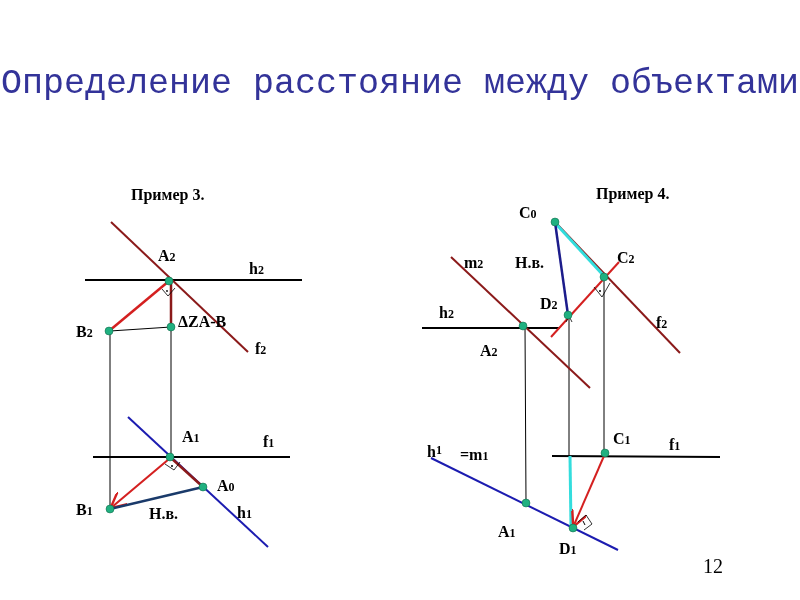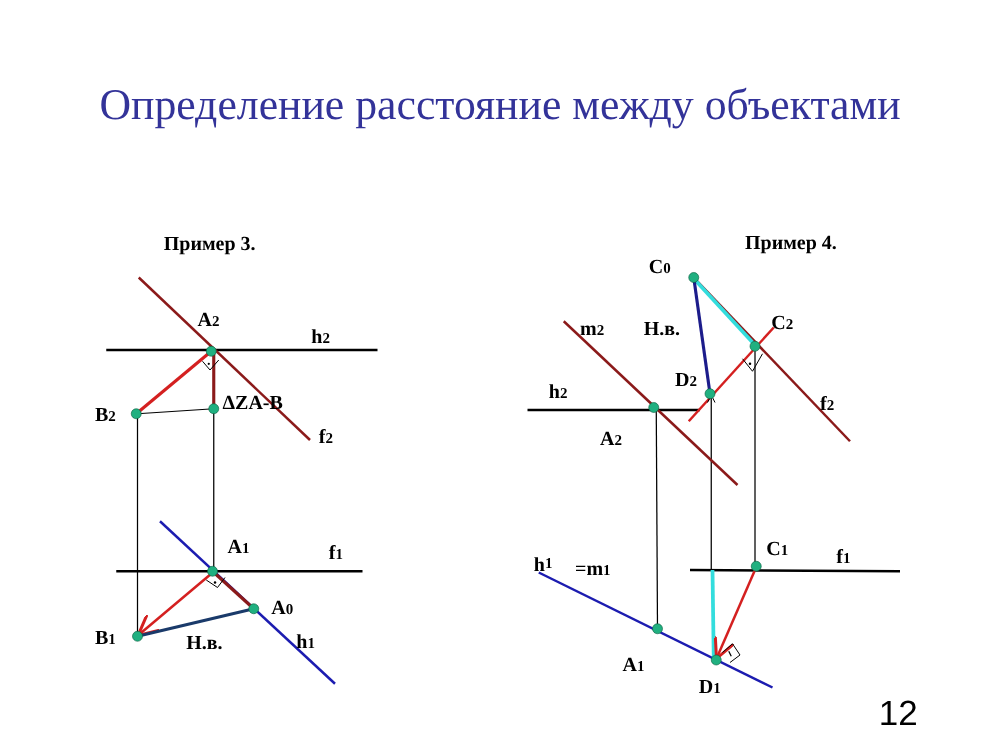--- a/index.html
+++ b/index.html
@@ -14,21 +14,21 @@
       overflow: hidden;
       font-family: "Liberation Serif", serif;
     }
     .slide-title {
       position: absolute;
       left: 0;
       top: 62px;
       width: 800px;
       text-align: center;
       color: #333399;
-      font-family: Liberation Serif, serif;
+      font-family: Liberation Mono, monospace;
       font-size: 35px;
       line-height: 44px;
       margin: 0;
       font-weight: normal;
     }
     .slide-title span { display: block; }
     svg.diagram {
       position: absolute;
       left: 0;
       top: 0;
@@ -40,22 +40,22 @@
       font-weight: bold;
       fill: #000000;
     }
     .lbl { font-size: 16px; }
     .sub { font-size: 12px; }
     .example-heading { font-size: 16px; }
     .page-number {
       position: absolute;
       left: 703px;
       top: 555px;
-      font-family: Liberation Sans, sans-serif;
-      font-size: 28px;
+      font-family: Liberation Serif, serif;
+      font-size: 20px;
       color: #000000;
     }
   </style>
 </head>
 <body>
 
 <h1 class="slide-title">
   <span>Определение расстояние между объектами</span>
 </h1>
 

